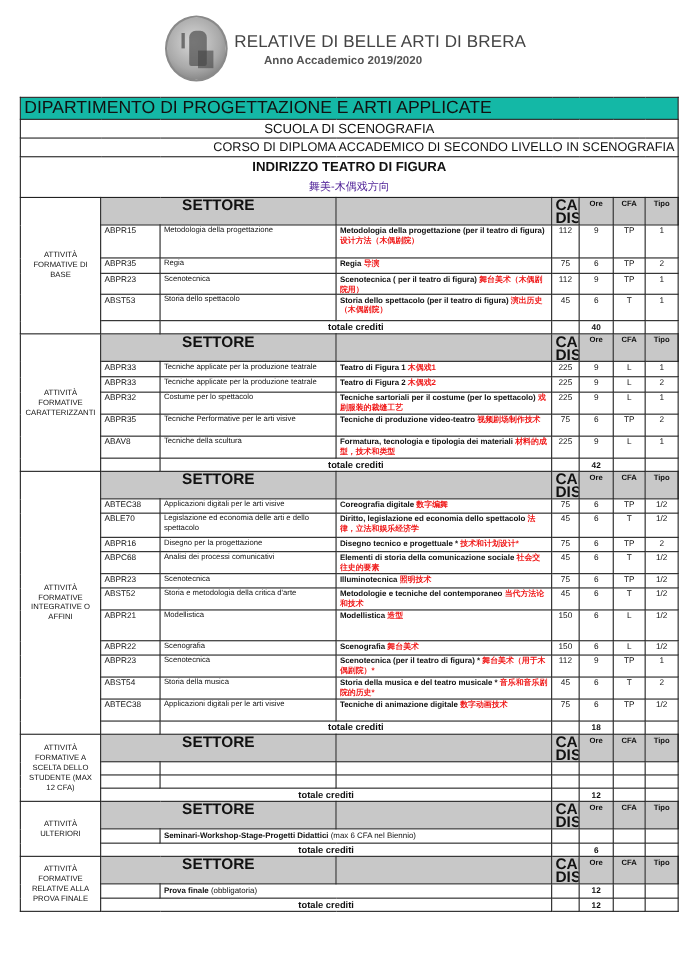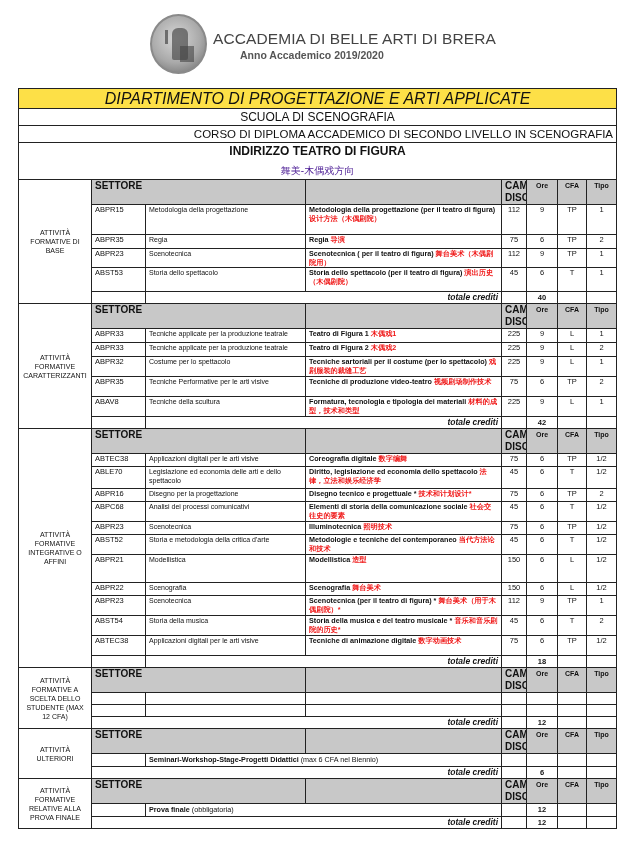--- a/index.html
+++ b/index.html
@@ -9,48 +9,48 @@
         background:radial-gradient(circle at 45% 40%,#d8d8d8 0%,#a9a9a9 55%,#7d7d7d 85%,#666 100%);
         border:2px solid #8a8a8a;box-sizing:border-box;}
   .logo .figure{position:absolute;left:20px;top:12px;width:16px;height:32px;background:#555;border-radius:6px 6px 2px 2px;opacity:.75;}
   .logo .seat{position:absolute;left:28px;top:30px;width:14px;height:16px;background:#444;opacity:.6;}
   .logo .torch{position:absolute;left:13px;top:14px;width:3px;height:14px;background:#333;opacity:.6;}
   .acad-title{position:absolute;left:213px;top:30px;font-size:15.5px;color:#444;letter-spacing:0.1px;white-space:nowrap;}
   .acad-year{position:absolute;left:240px;top:49px;font-size:10.5px;font-weight:bold;color:#555;white-space:nowrap;}
 
   table.main{position:absolute;left:18px;top:88px;width:598px;border-collapse:collapse;table-layout:fixed;}
   table.main td{border:1px solid #222;padding:0 3px;vertical-align:top;font-size:7.2px;line-height:9px;overflow:hidden;}
-  .dept{background:#fde047;text-align:center;font-size:16px !important;line-height:19px !important;height:19px;vertical-align:middle !important;font-style:italic;}
+  .dept{background:#14b8a6;font-size:16px !important;line-height:19px !important;height:19px;vertical-align:middle !important;}
   .school{text-align:center;font-size:12px !important;line-height:15px !important;height:16px;vertical-align:middle !important;}
   .course{text-align:right;font-size:11.5px !important;line-height:15px !important;height:16px;vertical-align:middle !important;}
   .indirizzo{text-align:center;height:36px;vertical-align:top !important;margin-left:31px;}
   .indirizzo .it{display:block;font-size:12px;font-weight:bold;line-height:15px;margin-top:1px;}
   .indirizzo .cn{display:block;font-size:10px;font-weight:normal;line-height:15px;color:#4c1d95;margin-top:4px;}
-  .hdr td.h{background:#c8c8c8;font-weight:bold;font-size:10px;line-height:12px;height:12px;}
+  .hdr td.h{background:#c8c8c8;font-weight:bold;font-size:14px;line-height:12px;height:12px;text-align:center;}
   .hdr td.hc{background:#c8c8c8;font-weight:bold;font-size:7px;text-align:center;line-height:12px;}
   .sec-label{text-align:center;vertical-align:middle !important;font-size:7px !important;line-height:9px !important;}
   .code{font-size:7.5px !important;}
   .name{font-size:7px !important;}
   .campo{font-weight:bold;font-size:7.2px !important;}
   .cn-red{color:#f01818;font-weight:bold;}
   .num{text-align:center;font-size:7.5px !important;}
-  .tot{text-align:right;font-weight:bold;font-size:8.5px !important;line-height:11px !important;height:11px;font-style:italic;}
+  .tot{text-align:center;font-weight:bold;font-size:8.5px !important;line-height:11px !important;height:11px;}
   .totv{text-align:center;font-weight:bold;font-size:7.5px !important;line-height:11px !important;}
   .blank{height:11px;}
 </style>
 </head>
 <body>
 
 <div class="header">
   <div class="logo">
     <div class="torch"></div>
       <div class="figure"></div>
       <div class="seat"></div>
   </div>
-  <div class="acad-title">ACCADEMIA DI BELLE ARTI DI BRERA</div>
+  <div class="acad-title">RELATIVE DI BELLE ARTI DI BRERA</div>
   <div class="acad-year">Anno Accademico 2019/2020</div>
 </div>
 
 <table class="main">
   <colgroup>
     <col style="width:73px">
       <col style="width:54px">
       <col style="width:160px">
       <col style="width:196px">
     <col style="width:25px">

